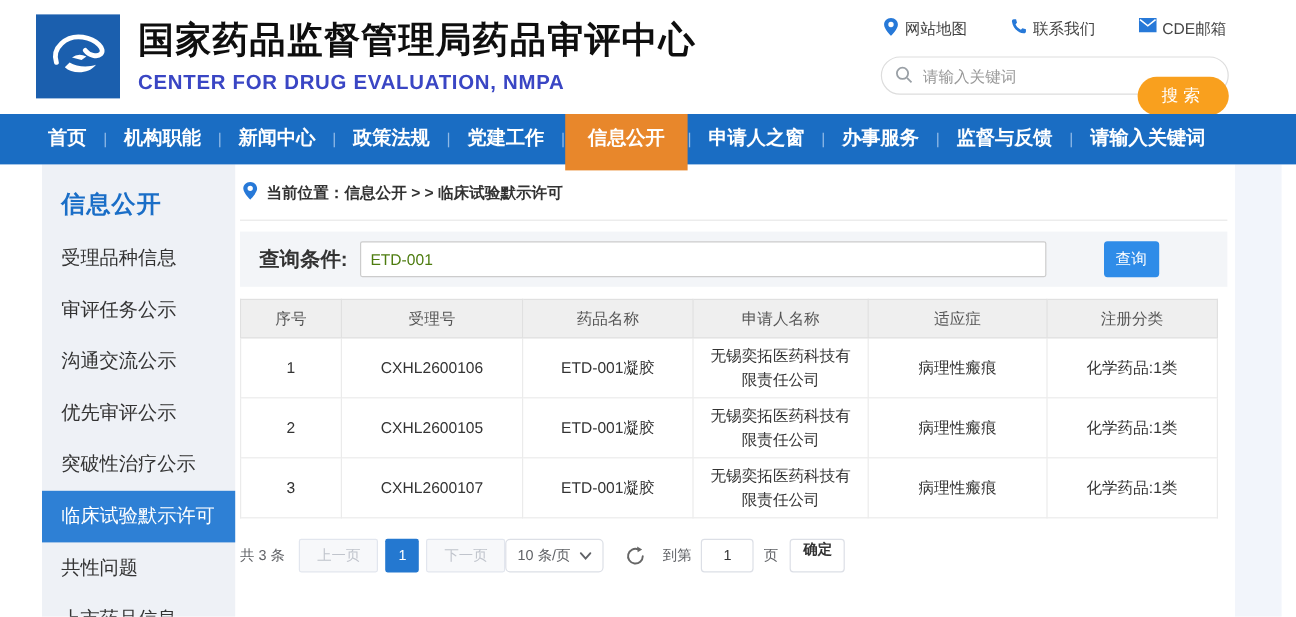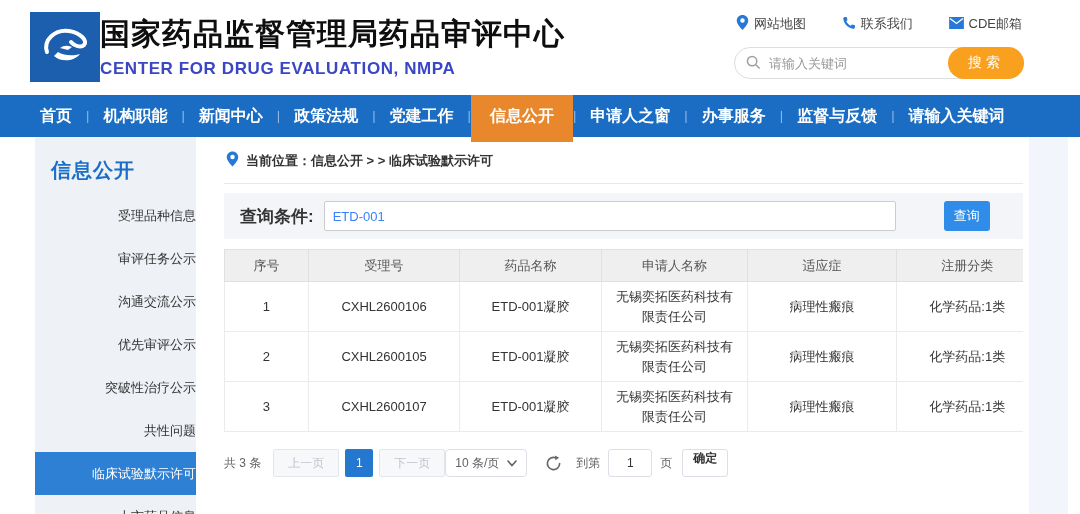--- a/index.html
+++ b/index.html
@@ -1,61 +1,61 @@
 <!DOCTYPE html>
 <html><head>
 <meta charset="utf-8">
 <style>
   * { box-sizing: border-box; margin: 0; padding: 0; }
   html,body { width:1080px; height:514px; overflow:hidden; background:#fff;
     font-family:"Liberation Sans","DejaVu Sans",sans-serif; }
 
   
   .header { height:95px; position:relative; background:#fff; }
-  .brand { position:absolute; left:30px; top:12px; display:flex; align-items:flex-start; }
+  .brand { position:absolute; left:30px; top:12px; display:flex; gap:15px; align-items:flex-start; }
   .logo { width:70px; height:70px; background:#1b5fae; flex:none; }
   .title-cn { font-size:30px; font-weight:bold; color:#0e0e0e; letter-spacing:1px; line-height:1.15; margin-top:5px; }
   .title-en { font-size:17px; font-weight:bold; color:#3a46c4; letter-spacing:0.6px; margin-top:7px; }
   .header-right { position:absolute; right:56px; top:15px; width:290px; }
   .top-links { display:flex; justify-content:space-between; margin-bottom:14px; padding:0 2px; }
-  .top-link { display:flex; align-items:center; gap:5px; font-size:13px; color:#444; cursor:pointer; }
+  .top-link { display:flex; align-items:flex-start; gap:5px; font-size:13px; color:#444; cursor:pointer; }
   .searchbar { position:relative; height:16px; }
   .search-input { width:100%; height:32px; border:1px solid #ddd; border-radius:16px;
     padding:0 80px 0 34px; font-size:13px; color:#333; outline:none; background:#fff; }
   .search-input::placeholder { color:#999; }
   .search-mag { position:absolute; left:12px; top:8px; }
-  .search-btn { position:absolute; right:0; top:0; height:32px; width:76px; border:none;
+  .search-btn { position:absolute; right:0; top:17px; height:32px; width:76px; border:none;
     border-radius:16px; background:#f9a01e; color:#fff; font-size:14px; letter-spacing:4px; cursor:pointer; }
 
   
   .nav { height:42px; background:#1a6dc3; display:flex; align-items:flex-start; padding-left:26px; position:relative; z-index:2; }
   .nav-item { height:42px; line-height:42px; padding:0 14px; color:#fff; font-size:16px; font-weight:bold;
     white-space:nowrap; cursor:pointer; }
   .nav-item.active { background:#e8872b; height:47px; padding:0 19px; }
   .nav-sep { color:#8fb9e6; line-height:42px; font-size:13px; font-weight:normal; }
 
   
   .content { display:flex; height:377px; }
   .gutter-left { width:35px; background:#fff; flex:none; }
   .sidebar { width:161px; background:#eef1f6; flex:none; }
   .sidebar-title { color:#1a6ec7; font-size:20px; font-weight:bold; padding:20px 0 10px 16px; letter-spacing:1px; }
-  .side-item { height:43px; line-height:43px; font-size:13px; color:#333; cursor:pointer; white-space:nowrap;text-align:right; }
+  .side-item { height:43px; line-height:43px; padding-left:16px; font-size:16px; color:#333; cursor:pointer; white-space:nowrap; }
   .side-item.active { background:#2e80d5; color:#fff; }
-  .main { width:827px; flex:none; padding-left:28px; }
+  .main { width:827px; flex:none; padding-left:4px; }
   .gutter-right { width:45px; flex:none; background:linear-gradient(to right,#ffffff 6px,#f2f5fb 6px); }
 
   
   .breadcrumb { display:flex; align-items:center; gap:7px; padding:14px 0 13px 2px;
     font-size:13px; font-weight:bold; color:#333; border-bottom:1px solid #e8e8e8; }
 
   
   .querybar { margin-top:9px; height:46px; background:#f3f5f8; display:flex; align-items:center; padding-left:16px; }
   .query-label { font-size:17px; font-weight:bold; color:#333; }
   .query-input { margin-left:10px; width:572px; height:30px; border:1px solid #ccc; border-radius:2px;
-    padding:0 8px; font-size:13px; color:#3b82f6; background:#fff; outline:none; }
+    padding:0 8px; font-size:13px; color:#4d7c0f; background:#fff; outline:none; }
   .query-btn { margin-left:48px; width:46px; height:30px; border:none; border-radius:3px;
     background:#2f8ce8; color:#fff; font-size:13px; cursor:pointer; }
 
   
   table { margin-top:10px; width:815px; border-collapse:collapse; table-layout:fixed; }
   th { background:#efefef; height:32px; font-size:13px; font-weight:normal; color:#555;
     border:1px solid #e0e0e0; text-align:center; }
   td { height:50px; font-size:13px; color:#333; border:1px solid #ebebeb; text-align:center;
     padding:4px 10px; line-height:1.5; }
   col.c1{width:10.3%} col.c2{width:18.6%} col.c3{width:17.4%} col.c4{width:18%} col.c5{width:18.2%} col.c6{width:17.5%}
@@ -161,22 +161,22 @@
 <div class="content">
   <div class="gutter-left"></div>
 
   <div class="sidebar">
     <div class="sidebar-title">信息公开</div>
     <div class="side-item">受理品种信息</div>
     <div class="side-item">审评任务公示</div>
     <div class="side-item">沟通交流公示</div>
     <div class="side-item">优先审评公示</div>
     <div class="side-item">突破性治疗公示</div>
+    <div class="side-item active">临床试验默示许可</div>
     <div class="side-item">共性问题</div>
-    <div class="side-item active">临床试验默示许可</div>
     <div class="side-item">上市药品信息</div>
   </div>
 
   <div class="main">
     <div class="breadcrumb">
       <span>
         <svg width="13" height="16" viewBox="0 0 14 16">
             <path d="M7 0 C3.3 0 .8 2.7 .8 6 C.8 10 7 16 7 16 S13.2 10 13.2 6 C13.2 2.7 10.7 0 7 0 Z M7 8.2 A2.4 2.4 0 1 1 7 3.4 A2.4 2.4 0 0 1 7 8.2 Z" fill="#2779d8"></path>
           </svg>
       </span>

